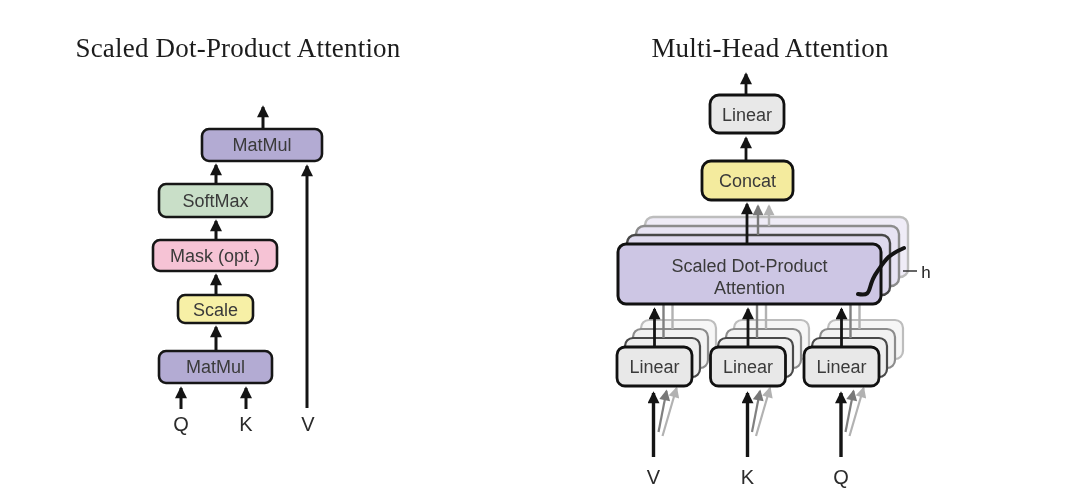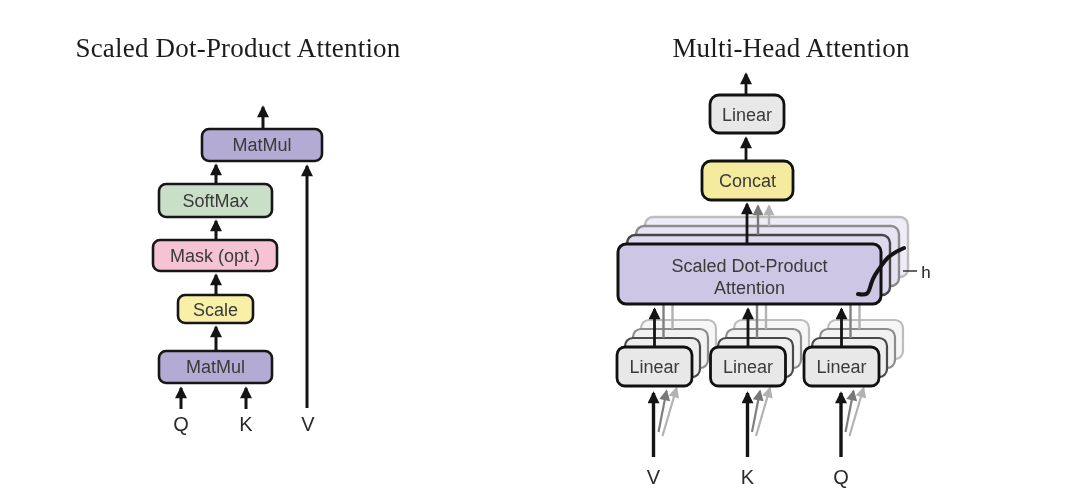--- a/index.html
+++ b/index.html
@@ -21,21 +21,21 @@
     top: 33px;
     transform: translateX(-50%);
     font-family: "Liberation Serif", serif;
     font-size: 27px;
     font-weight: 500;
     color: #1c1c1c;
     white-space: nowrap;
     letter-spacing: 0.2px;
   }
   .fig-title.left  { left: 238px; }
-  .fig-title.right { left: 791px; }
+  .fig-title.right { left: 770px; }
   svg.figure {
     position: absolute;
     left: 0;
     top: 0;
   }
   text.box-label {
     font-family: "Liberation Sans", sans-serif;
     font-size: 18px;
     fill: #3a3a3a;
     text-anchor: middle;

